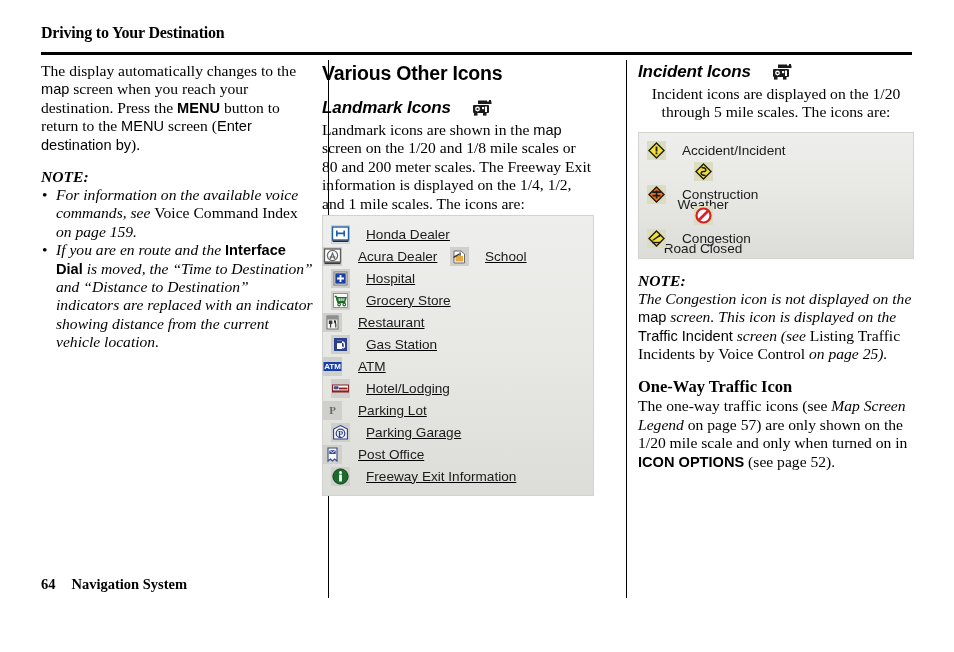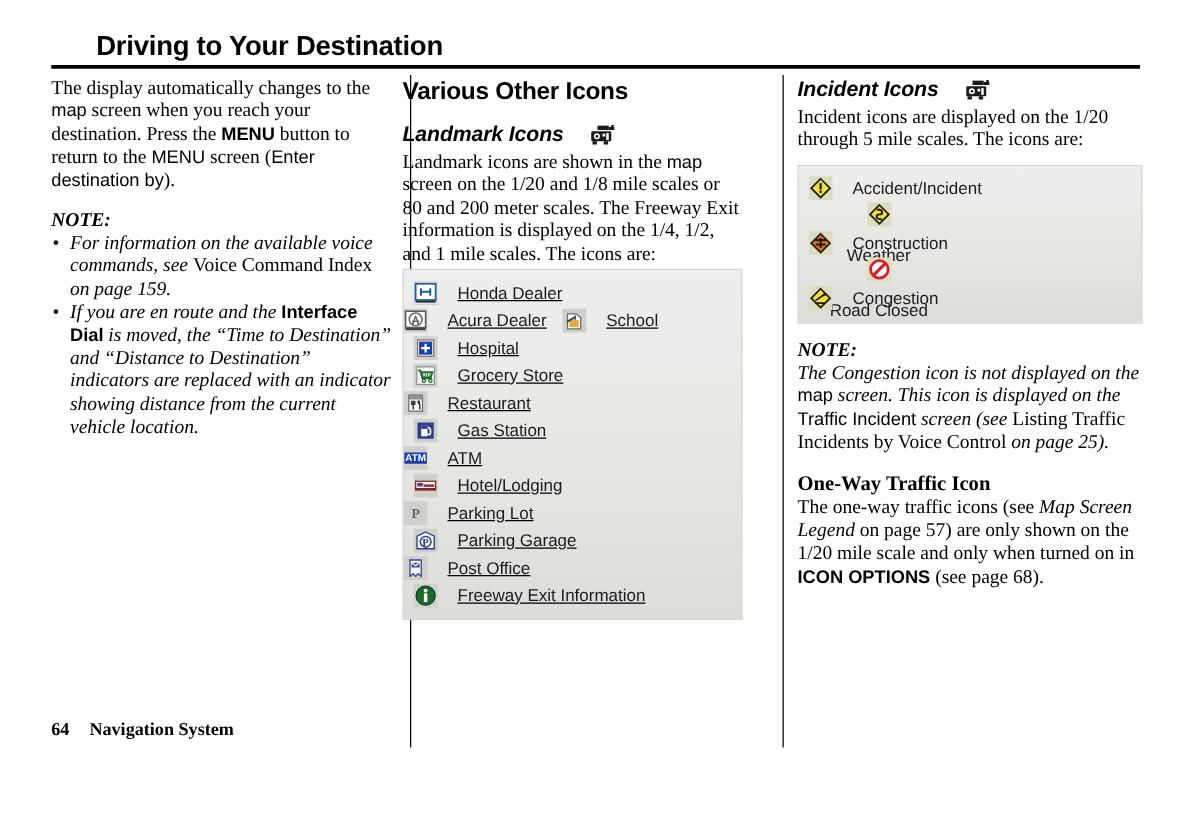--- a/index.html
+++ b/index.html
@@ -14,26 +14,25 @@
     position: relative;
   }
 
   
   .page { position: absolute; left: 0; top: 0; width: 954px; height: 652px; }
 
   
   .page-title {
     position: absolute;
     left: 41px; top: 24px;
-    font-family: Liberation Sans, sans-serif;
-    font-weight: bold;
-    font-size: 22px;
+    font-family: Liberation Serif, serif;
+    font-weight: bold;
+    font-size: 16px;
     letter-spacing: -0.2px;
     white-space: nowrap;
-    margin-left: 36px;
   }
   .title-rule {
     position: absolute;
     left: 41px; top: 52px;
     width: 871px; height: 3px;
     background: #000;
   }
 
   
   .col-divider {
@@ -390,21 +389,21 @@
           <circle cx="5.5" cy="9" r="2.4" fill="#ffffff"></circle>
           <circle cx="5.5" cy="9" r="1.1" fill="#1b1b1b"></circle>
           <rect x="10" y="7" width="2.2" height="2.2" fill="#ffffff"></rect>
           <rect x="13" y="6.5" width="2" height="5.5" fill="#ffffff"></rect>
           <rect x="2" y="13" width="3.5" height="2.6" fill="#1b1b1b"></rect>
           <rect x="11" y="13" width="3.5" height="2.6" fill="#1b1b1b"></rect>
         </svg>
       </span>
     </h3>
 
-    <p class="body-txt" style="margin-top:3px;">Incident icons are displayed on the 1/20 through 5 mile scales. The icons are:</p>
+    <p class="body-txt" style="margin-top:3px;text-align:center;">Incident icons are displayed on the 1/20 through 5 mile scales. The icons are:</p>
 
     <div class="icon-box incident-box" style="margin-top:10px;">
       <div class="icon-grid">
 
         <div class="icon-cell col-a">
           <span class="tile tile-yellow">
             <svg width="19" height="19" viewBox="0 0 19 19">
               <path d="M9.5 2 L17 9.5 L9.5 17 L2 9.5 Z" fill="#f2e03a" stroke="#1b1b1b" stroke-width="1.4"></path>
               <rect x="8.6" y="5.6" width="1.8" height="5" fill="#1b1b1b"></rect>
               <rect x="8.6" y="11.4" width="1.8" height="1.9" fill="#1b1b1b"></rect>
@@ -456,21 +455,21 @@
         </div>
       </div>
     </div>
 
     <p class="note-label" style="margin-top:13px;">NOTE:</p>
 
     <p class="body-txt ital" style="margin-top:0;"><span>The Congestion icon is not displayed on the </span><span class="sans upright">map</span><span> screen. This icon is displayed on the </span><span class="sans upright">Traffic Incident</span><span> screen (see </span><span class="upright">Listing Traffic Incidents by Voice Control</span><span> on page 25).</span></p>
 
     <h4 class="h-serif-b" style="margin-top:14px;">One-Way Traffic Icon</h4>
 
-    <p class="body-txt" style="margin-top:0;"><span>The one-way traffic icons (see </span><span class="ital">Map Screen Legend</span><span> on page 57) are only shown on the 1/20 mile scale and only when turned on in </span><span class="sans-b">ICON OPTIONS</span><span> (see page 68).</span></p>
+    <p class="body-txt" style="margin-top:0;"><span>The one-way traffic icons (see </span><span class="ital">Map Screen Legend</span><span> on page 57) are only shown on the 1/20 mile scale and only when turned on in </span><span class="sans-b">ICON OPTIONS</span><span> (see page 52).</span></p>
   </div>
 
   <div class="footer">
     <span>64</span>
     <span>Navigation System</span>
   </div>
 
 </div>
 
 </body></html>

